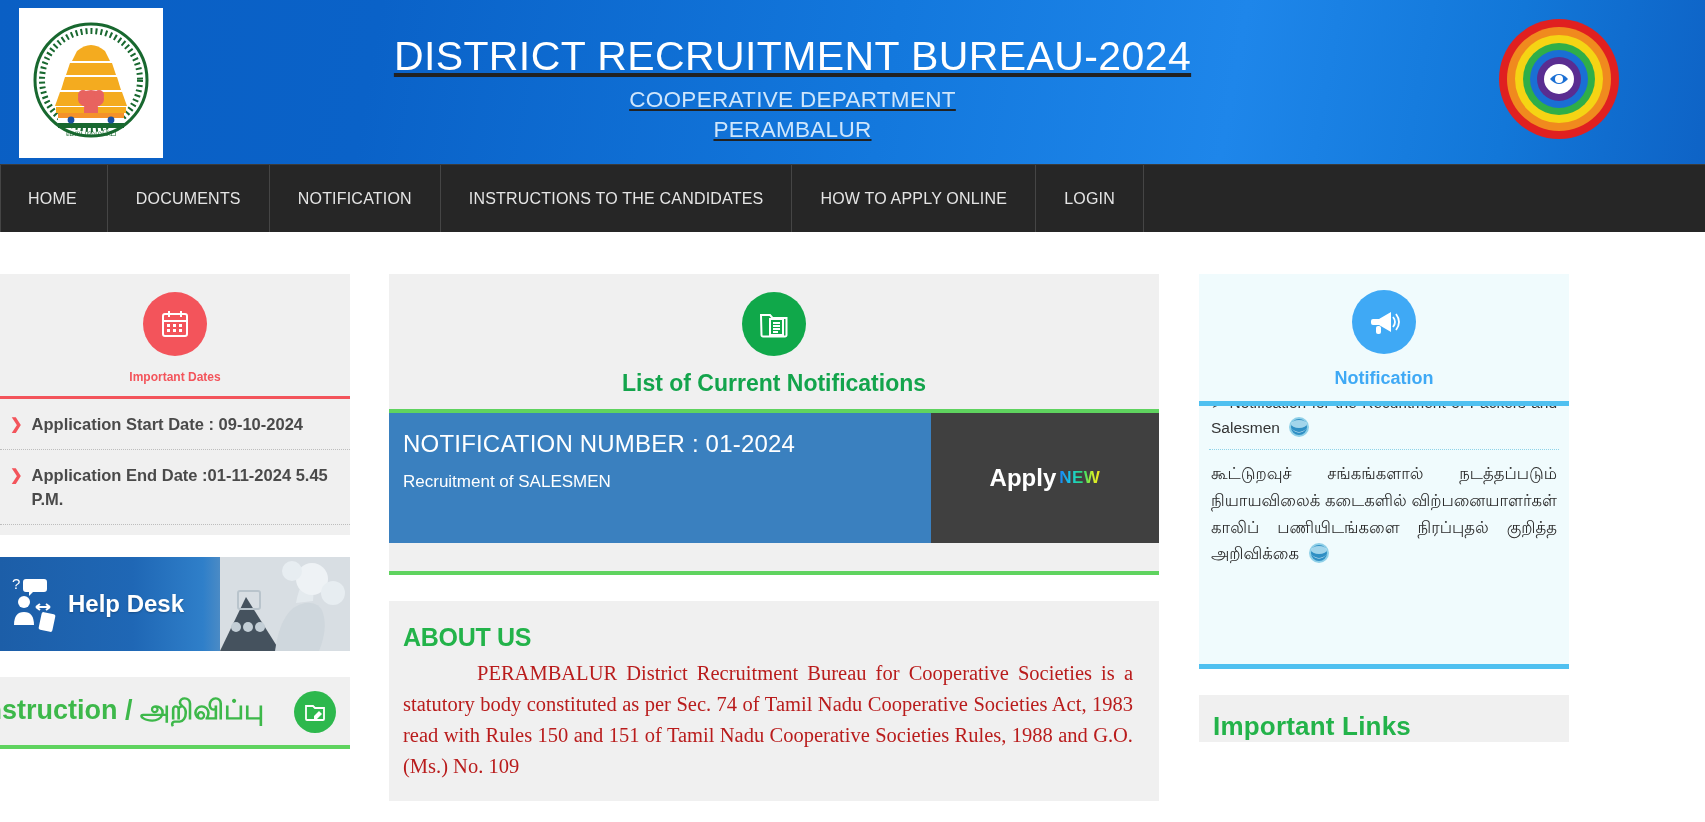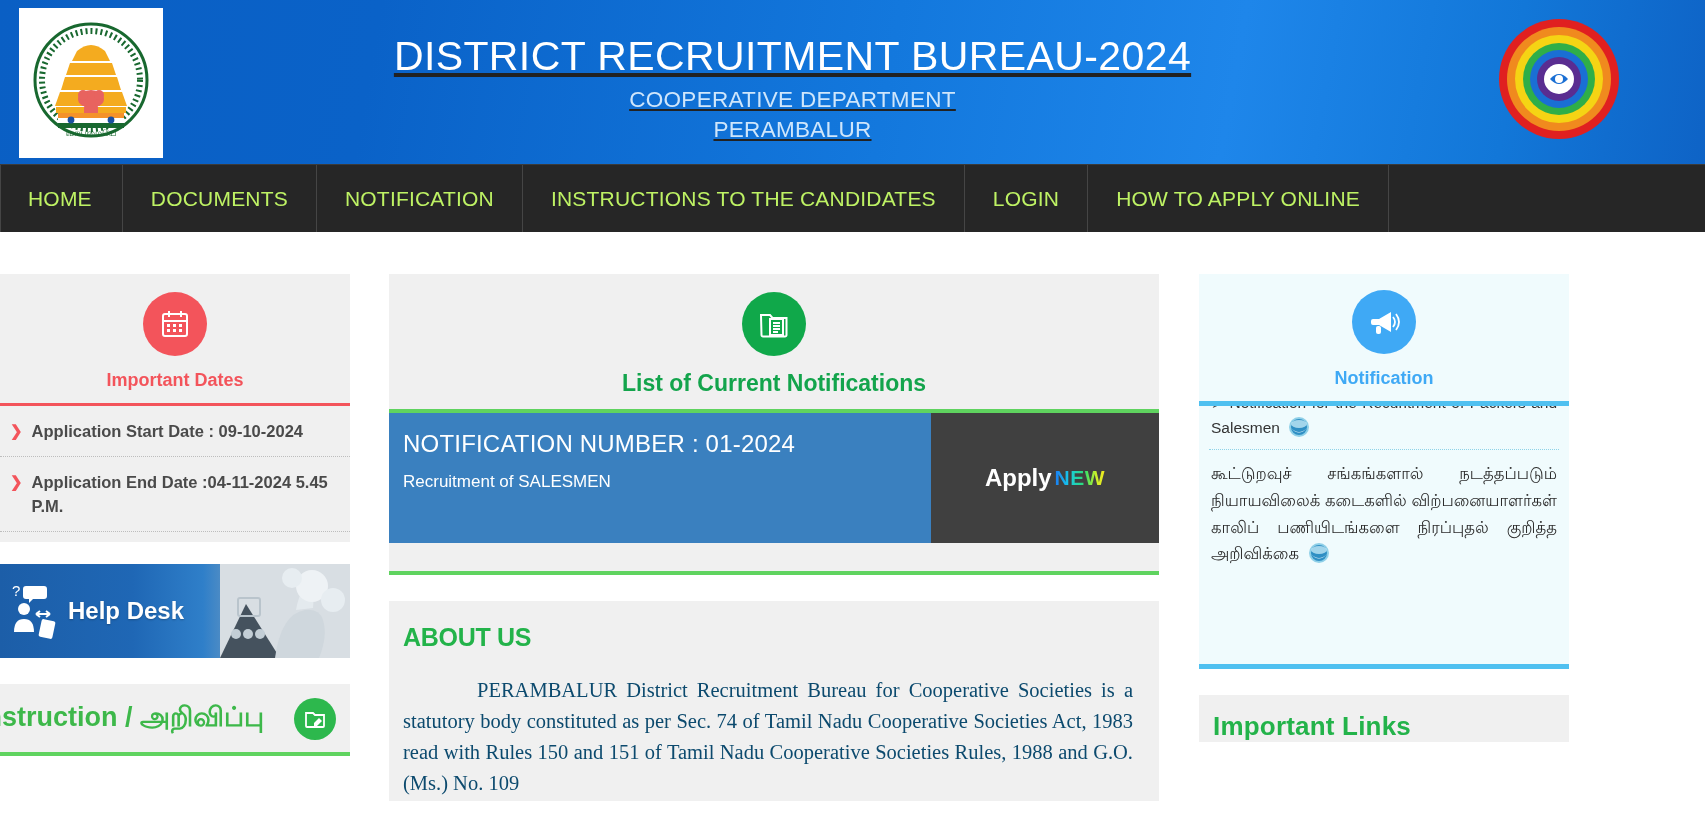--- a/index.html
+++ b/index.html
@@ -50,22 +50,22 @@
   .navbar {
     height: 68px;
     background: #262626;
     display: flex;
     align-items: stretch;
     border-top: 1px solid #3a3a3a;
   }
   .nav-item {
     display: flex; align-items: center;
     padding: 0 28px;
-    color: #bef264;
-    font-size: 21px;
+    color: #e5e5e5;
+    font-size: 16px;
     letter-spacing: 0.2px;
     border-right: 1px solid #454545;
     white-space: nowrap;
     cursor: pointer;
     background: #262626;
   }
   .nav-item:first-child { border-left: 1px solid #454545; padding-left: 27px; padding-right: 30px;}
   .nav-spacer { flex: 1; background: #262626; }
 
   
@@ -86,21 +86,21 @@
 
   .card { background: #f0f0f0; }
 
   .dates-card { padding: 18px 0 10px 0; background:#f0f0f0;}
   .circle-icon {
     width: 64px; height: 64px; border-radius: 50%;
     margin: 0 auto; display: flex; align-items: center; justify-content: center;
   }
   .circle-red { background: #f3545b; }
   .card-heading {
-    text-align: center; font-size: 18px; font-weight: bold;
+    text-align: center; font-size: 12px; font-weight: bold;
     margin-top: 14px; margin-bottom: 12px;
   }
   .heading-red { color: #f3545b; }
   .rule-red { height: 3px; background: #f3545b; width: 100%; }
   .rule-green { height: 4px; background: #5fd35f; width: 100%; }
   .rule-blue { height: 5px; background: #4fc0f0; width: 100%; }
 
   .date-list { padding: 0; background: #f0f0f0;}
   .date-item {
     display: flex; align-items: flex-start; gap: 9px;
@@ -159,35 +159,35 @@
   }
   .notif-num { font-size: 24px; letter-spacing: .2px; }
   .notif-sub { font-size: 17px; margin-top: 14px; }
   .apply-btn {
     flex: 0 0 228px; background: #404040;
     display: flex; align-items: center; justify-content: center;
     cursor: pointer;
   }
   .apply-label { font-size: 24px; font-weight: bold; color: #fff; }
   .apply-new {
-    font-size: 21px; font-weight: bold; margin-left: 3px;
+    font-size: 17px; font-weight: bold; margin-left: 3px;
     background: linear-gradient(90deg,#1a7df5 0%, #17c8e8 28%, #2fe06a 60%, #caf02a 82%, #f2e820 100%);
     -webkit-background-clip: text; background-clip: text; color: transparent;
     letter-spacing: .5px;
   }
   .notif-foot { height: 28px; background: #f0f0f0; }
 
   .about-card {
     margin-top: 26px; background: #f0f0f0; padding: 22px 26px 0 14px;
     height: 200px; overflow: hidden;
   }
   .about-title { color: #23b34a; font-size: 25px; font-weight: bold; letter-spacing: -.3px;}
   .about-text {
-    margin-top: 23px; font-size: 20.5px; line-height: 1.52;
-    text-align: justify; color: #0c4a6e;
+    margin-top: 6px; font-size: 20.5px; line-height: 1.52;
+    text-align: justify; color: #b91c1c;
     font-family: "Liberation Serif", serif;
   }
   .about-text .indent { display: inline-block; width: 74px; }
 
   
   .col-right { flex: 0 0 370px; margin-left: 40px; }
 
   .notification-panel {
     background: #f0fbfd; padding-top: 16px; position: relative;
   }
@@ -265,22 +265,22 @@
     <path d="M52 61 q9 -10 18 0 q-9 10 -18 0z" fill="#1a6fd4"></path>
     <circle cx="61" cy="61" r="4" fill="#ffffff"></circle>
   </svg>
 </div>
 
 <div class="navbar">
   <div class="nav-item">HOME</div>
   <div class="nav-item">DOCUMENTS</div>
   <div class="nav-item">NOTIFICATION</div>
   <div class="nav-item">INSTRUCTIONS TO THE CANDIDATES</div>
+  <div class="nav-item">HOW TO APPLY ONLINE</div>
   <div class="nav-item">LOGIN</div>
-  <div class="nav-item">HOW TO APPLY ONLINE</div>
   <div class="nav-spacer"></div>
 </div>
 
 <div class="page">
   <div class="cols">
 
     <div class="col-left">
 
       <div class="card dates-card">
         <div class="circle-icon circle-red">
@@ -300,21 +300,21 @@
         </div>
         <div class="card-heading heading-red">Important Dates</div>
         <div class="rule-red"></div>
         <div class="date-list">
           <div class="date-item">
             <span class="chev">❯</span>
             <span>Application Start Date : 09-10-2024</span>
           </div>
           <div class="date-item">
             <span class="chev">❯</span>
-            <span>Application End Date :04-11-2024 5.45 P.M.</span>
+            <span>Application End Date :01-11-2024 5.45 P.M.</span>
           </div>
         </div>
       </div>
 
       <div class="helpdesk">
         <svg class="hd-person" width="46" height="58" viewBox="0 0 46 58">
           <text x="0" y="14" font-size="15" fill="#fff" font-family="Liberation Sans, sans-serif">?</text>
           <path d="M14 4 h18 a3 3 0 0 1 3 3 v7 a3 3 0 0 1 -3 3 h-11 l-4 4 v-4 h-3 a3 3 0 0 1 -3 -3 v-7 a3 3 0 0 1 3 -3z" fill="#fff"></path>
           <circle cx="12" cy="27" r="6" fill="#fff"></circle>
           <path d="M2 50 q0 -13 10 -13 q10 0 10 13z" fill="#fff"></path>

